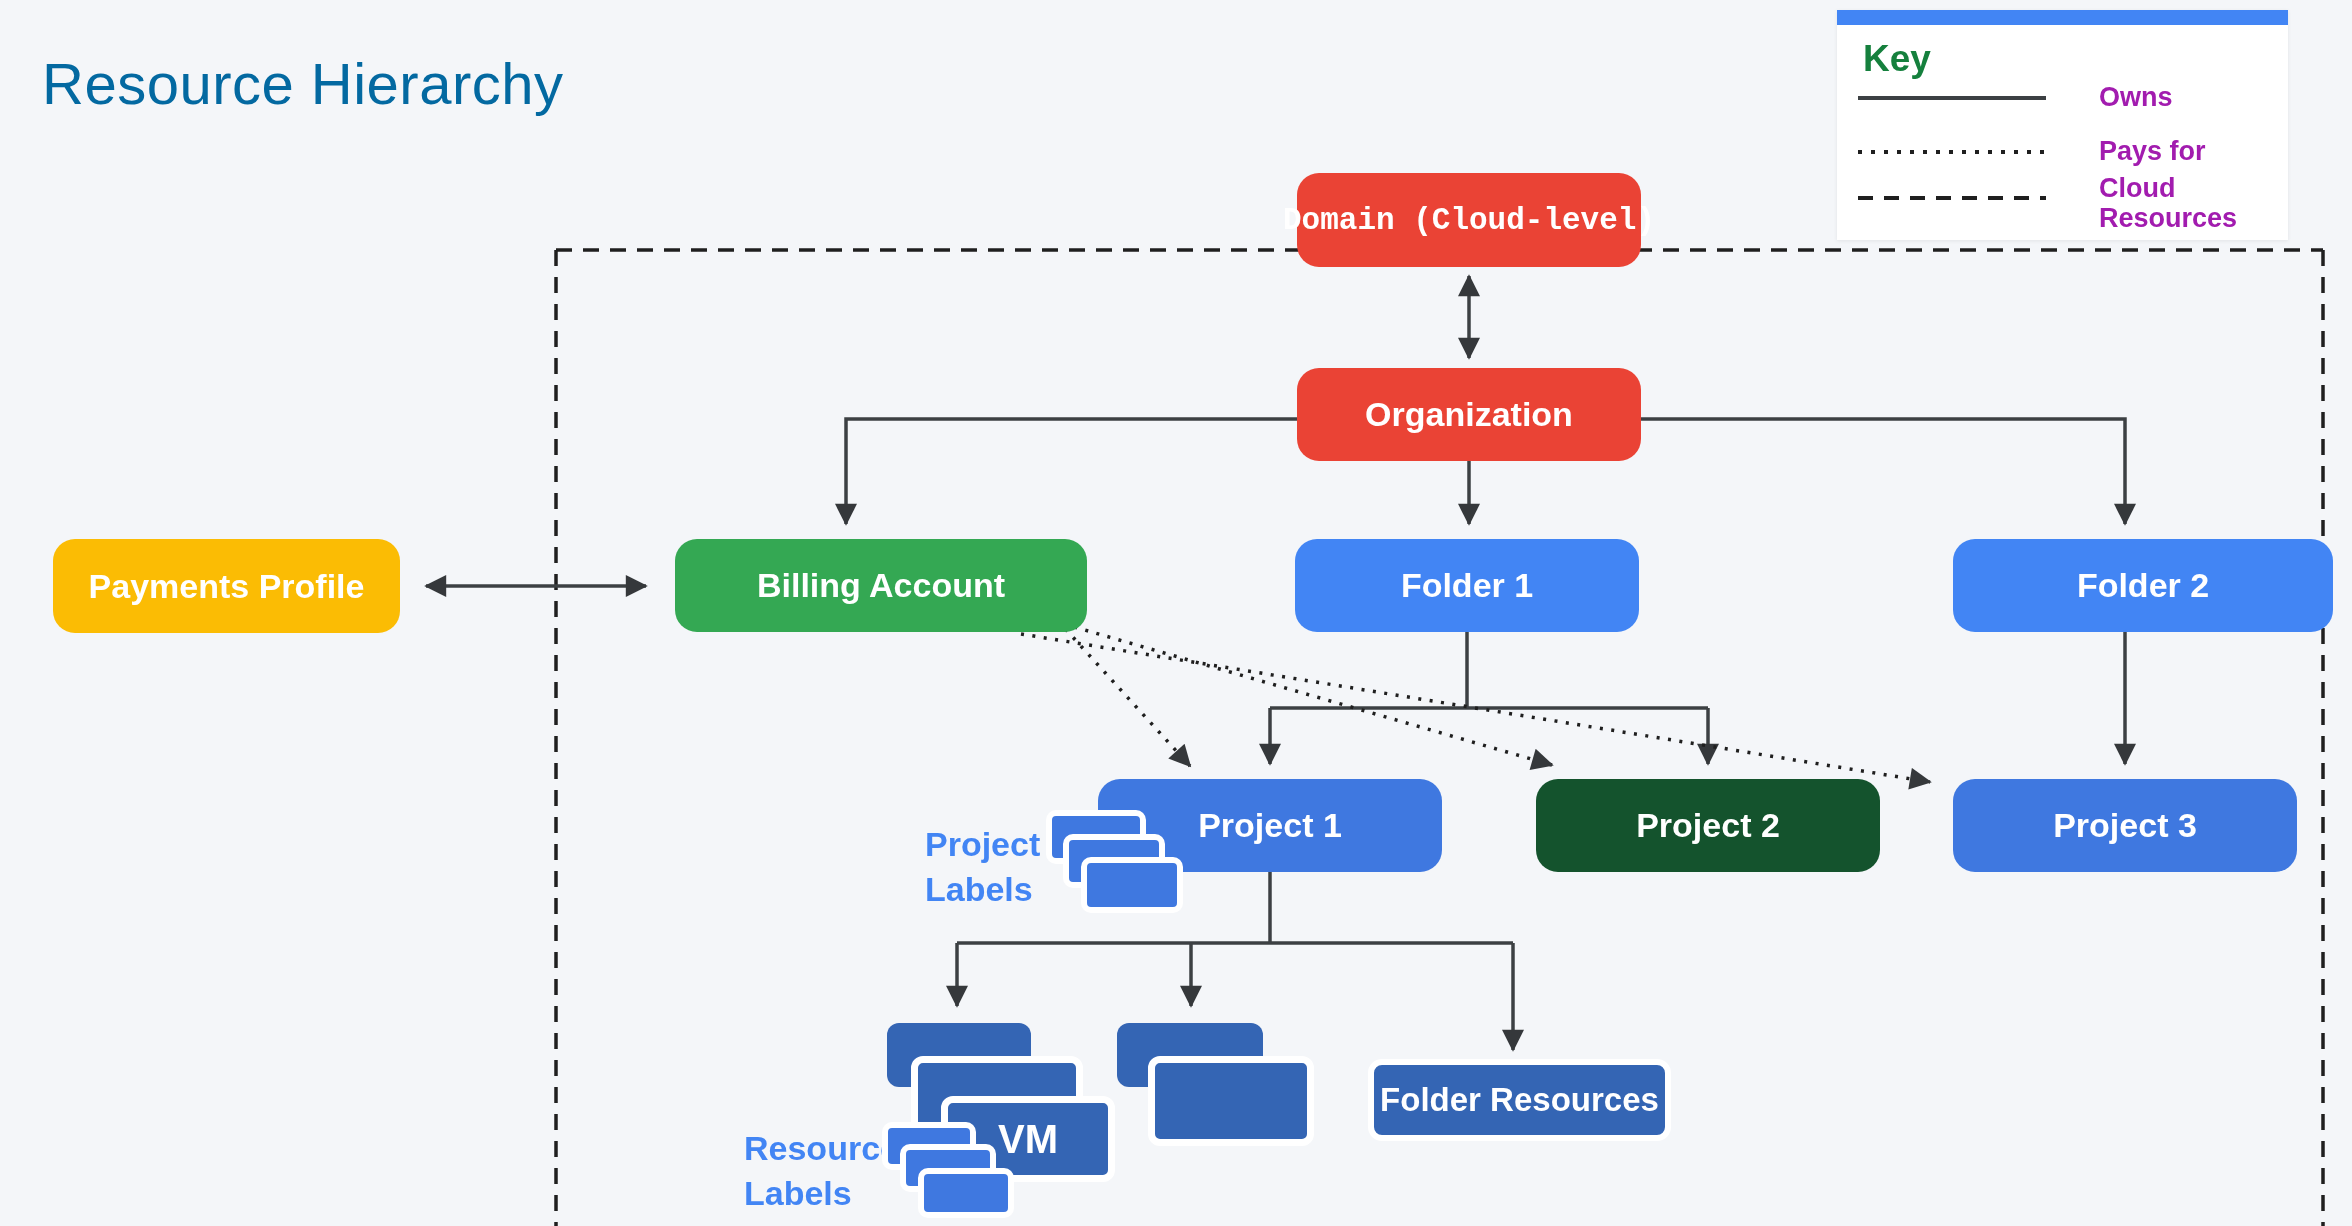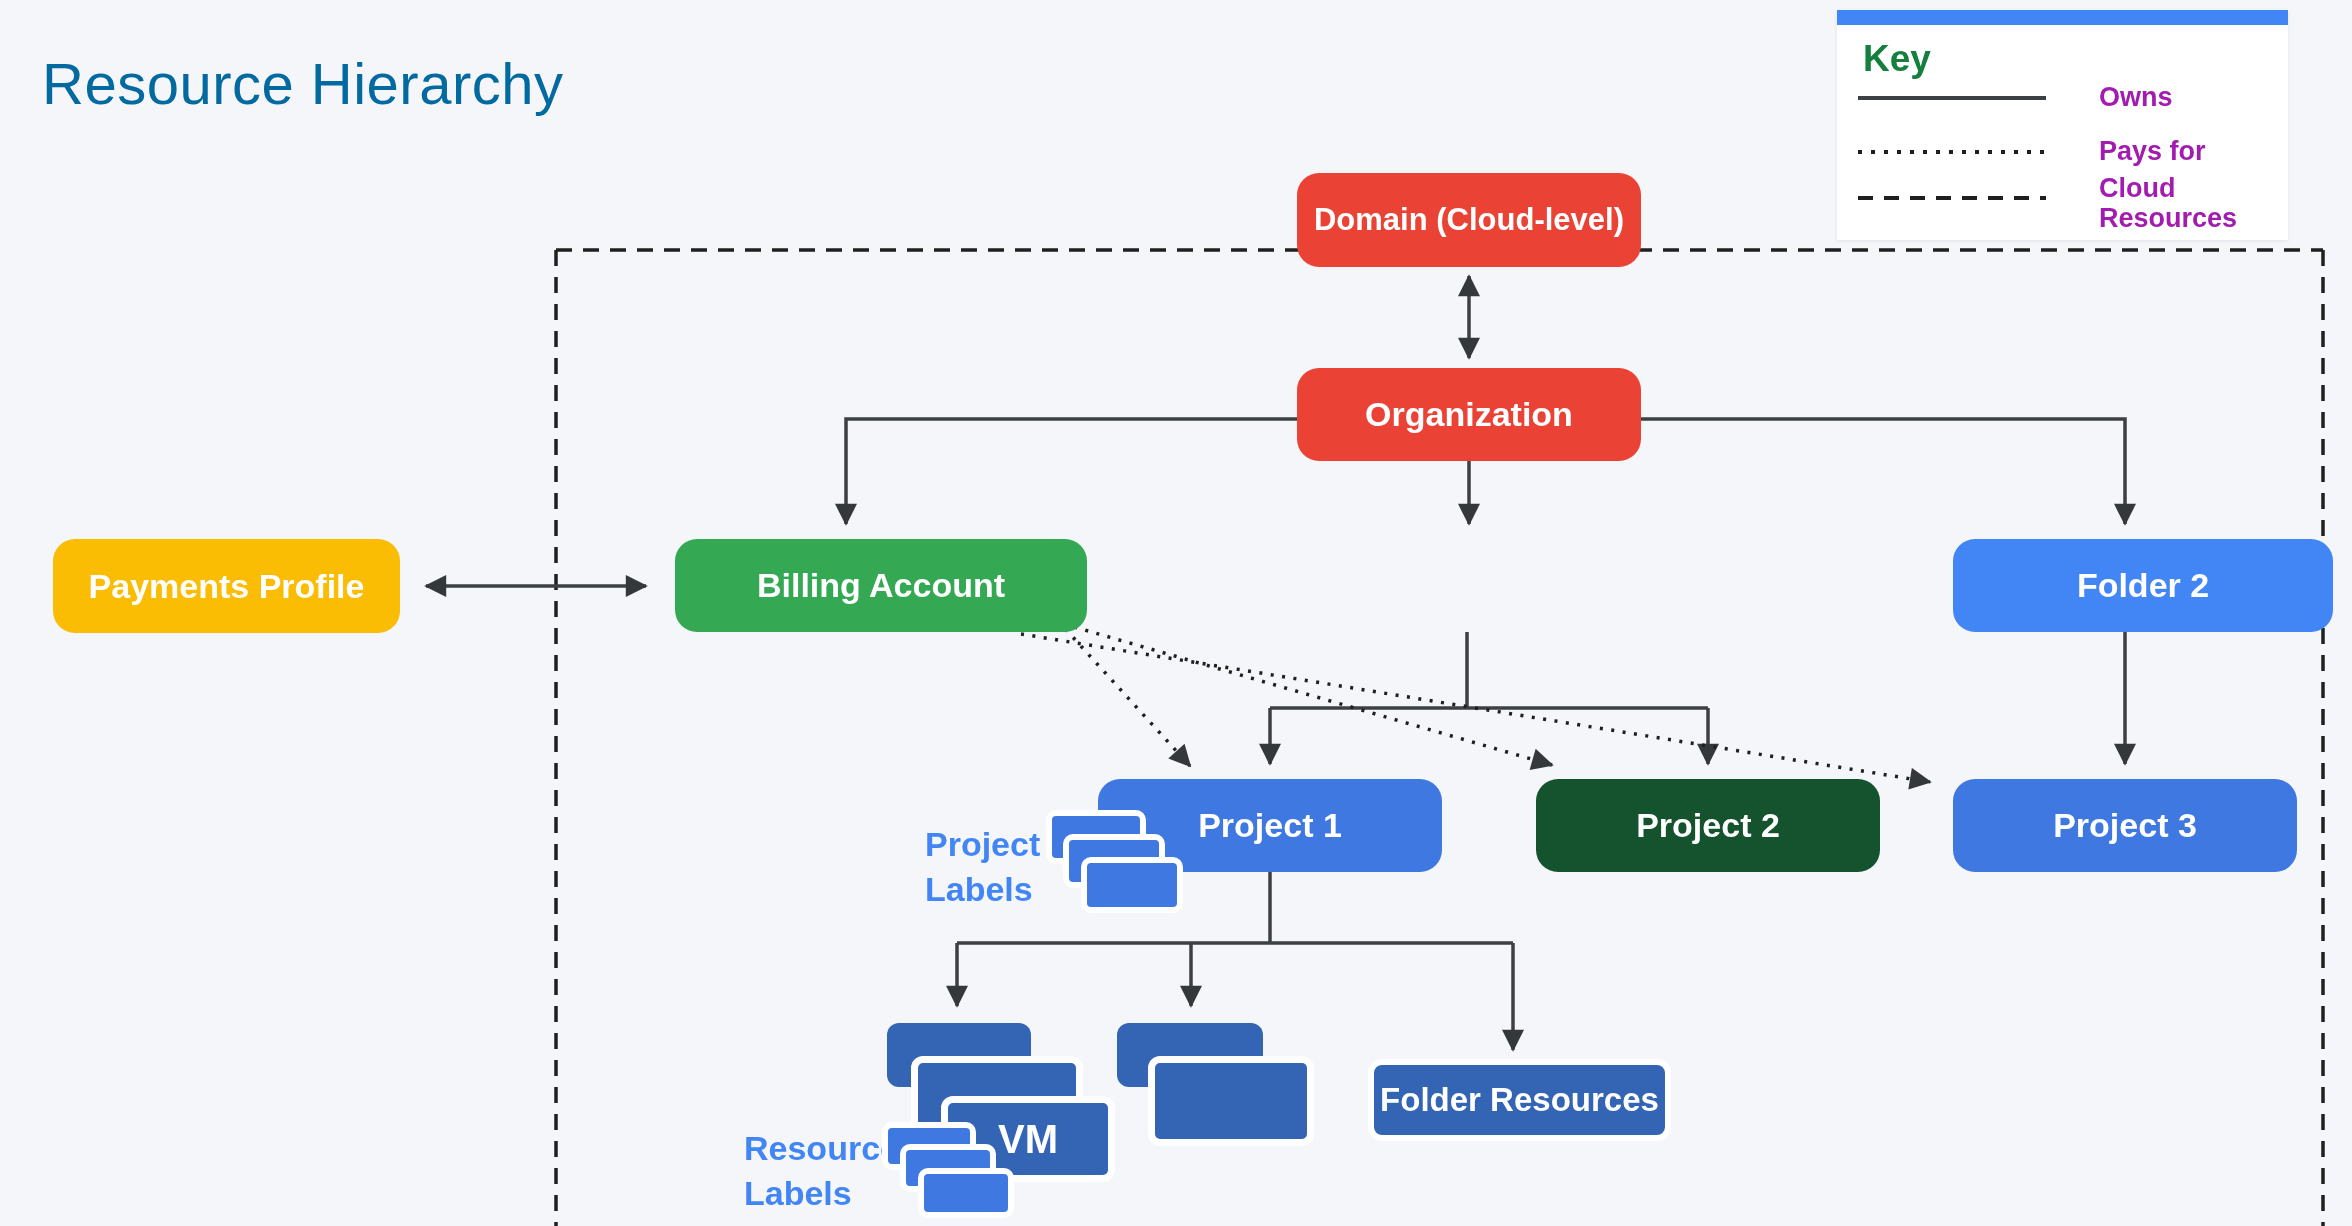--- a/index.html
+++ b/index.html
@@ -23,21 +23,21 @@
   .ksample.solid{background:#3C4043;height:3.5px;}
   .ksample.dotted{background:repeating-linear-gradient(90deg,#1F1F1F 0 4px,transparent 4px 13px);}
   .ksample.dashed{background:repeating-linear-gradient(90deg,#1F1F1F 0 15px,transparent 15px 26px);height:3.5px;}
   .klabel{position:absolute;left:262px;font-size:27px;font-weight:bold;color:#a21caf;line-height:1.12;width:180px;}
   
   .node{
     position:absolute;display:flex;align-items:center;justify-content:center;
     border-radius:22px;color:#fff;font-weight:bold;font-size:34px;z-index:3;
     white-space:nowrap;
   }
-  .node.small{font-size:31px;}
+  .node.small{font-size:31px;font-family:Liberation Mono, monospace;}
   
   .card{position:absolute;border-radius:12px;z-index:4;}
   .card.rim{border:7px solid #FFFFFF;}
   .card.minirim{border:6px solid #FFFFFF;border-radius:10px;z-index:5;}
   .cardtext{
     position:absolute;display:flex;align-items:center;justify-content:center;
     width:100%;height:100%;color:#fff;font-weight:bold;font-size:40px;
   }
   .outlined{
     position:absolute;display:flex;align-items:center;justify-content:center;
@@ -114,20 +114,23 @@
   </div>
 
   <div class="node" style="left: 53px; top: 539px; width: 347px; height: 94px; background: rgb(251, 188, 4);">
     <span>Payments Profile</span>
   </div>
 
   <div class="node" style="left: 675px; top: 539px; width: 412px; height: 93px; background: rgb(52, 168, 83);">
     <span>Billing Account</span>
   </div>
 
+  <div class="node" style="left: 1295px; top: 539px; width: 344px; height: 93px; background: rgb(66, 133, 244);">
+    <span>Folder 1</span>
+  </div>
 
   <div class="node" style="left: 1953px; top: 539px; width: 380px; height: 93px; background: rgb(66, 133, 244);">
     <span>Folder 2</span>
   </div>
 
   <div class="node" style="left: 1098px; top: 779px; width: 344px; height: 93px; background: rgb(63, 120, 224);">
     <span>Project 1</span>
   </div>
 
   <div class="node" style="left: 1536px; top: 779px; width: 344px; height: 93px; background: #14532d;">

